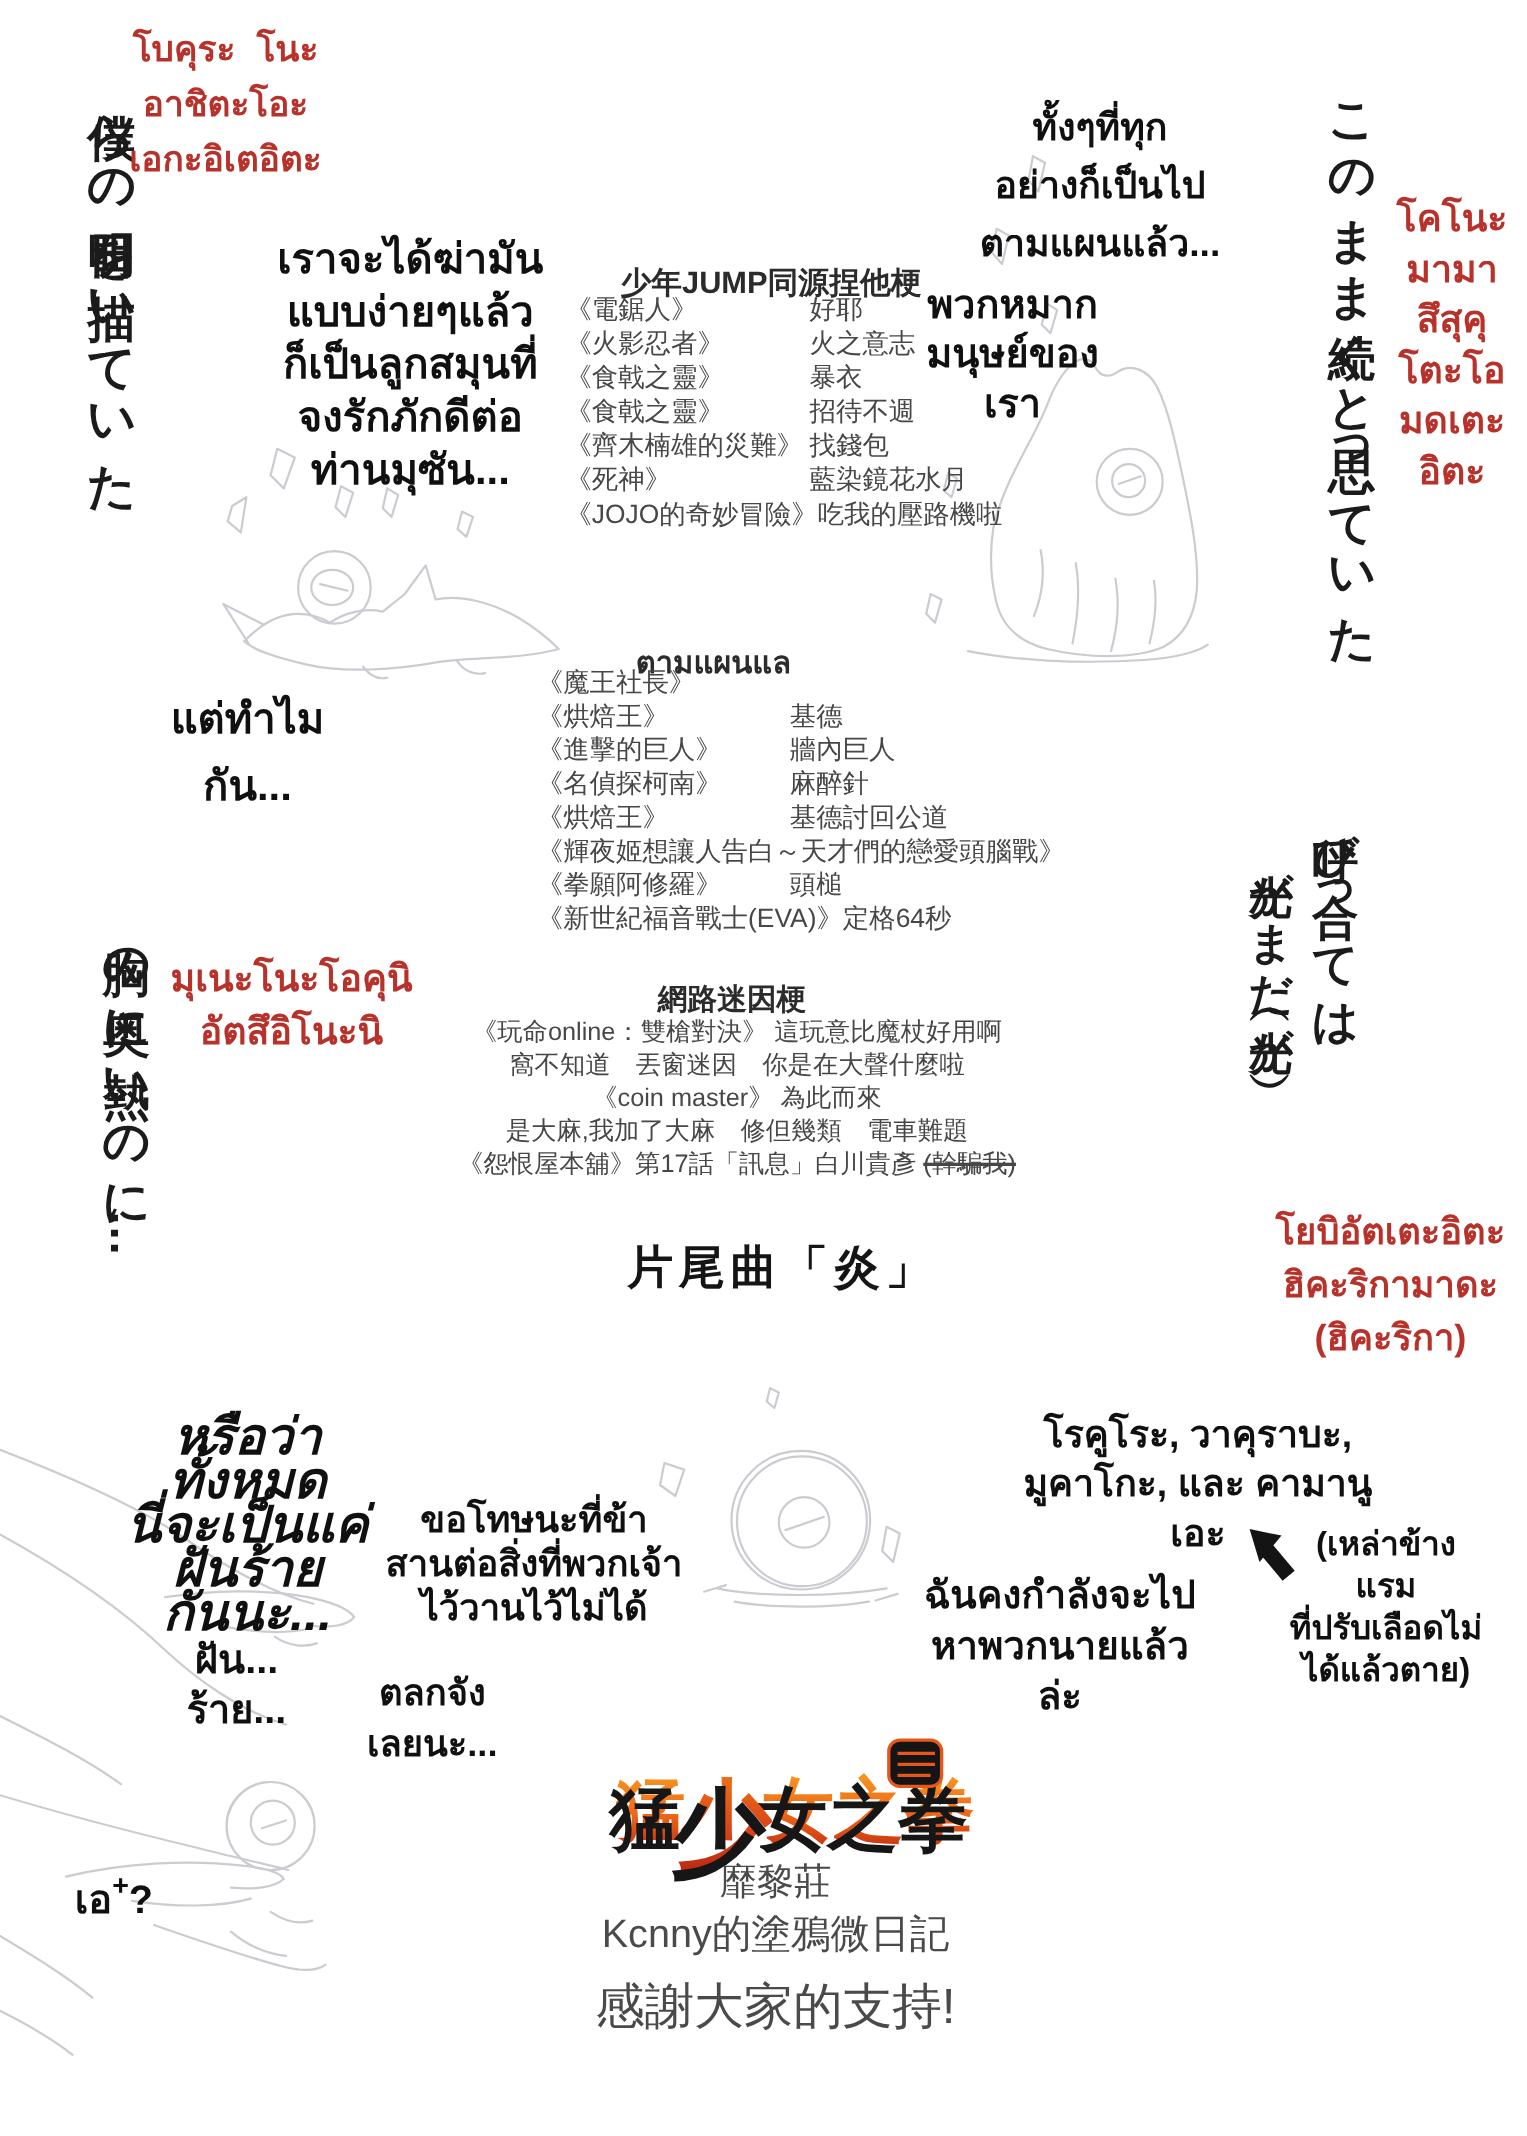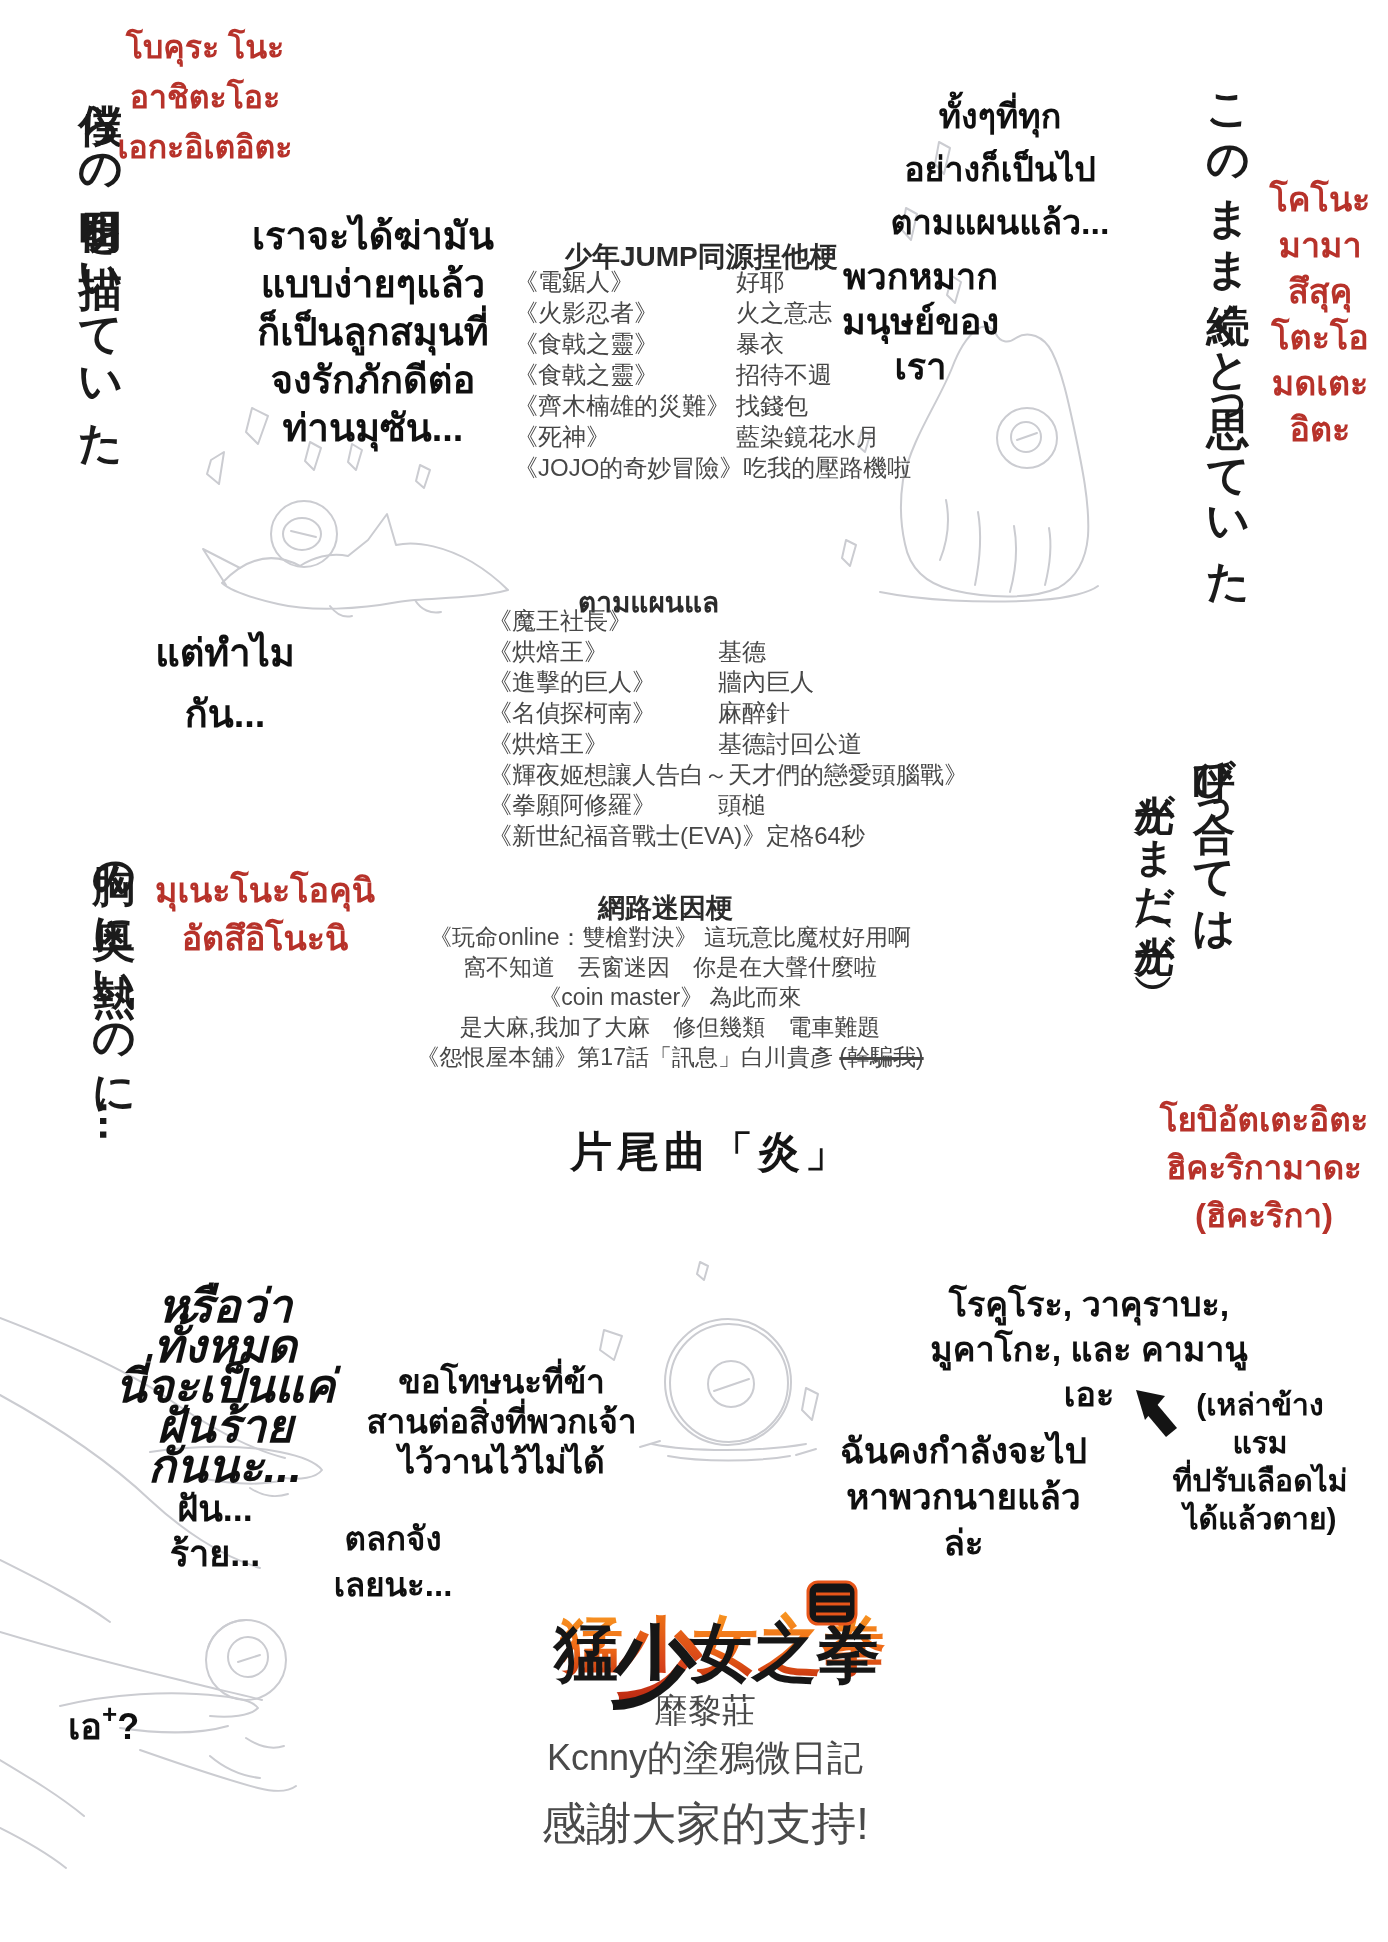--- a/index.html
+++ b/index.html
@@ -109,21 +109,21 @@
       <path d="M1136,1390 L1165,1396 L1145,1420 Z"></path>
     </g>
   </svg>
 
   <div class="vtext" style="left:72px; top:70px; font-size:44px; letter-spacing:2px;">僕らの明日を描いていた</div>
   <div class="vtext" style="left:1200px; top:66px; font-size:43px; letter-spacing:2px;">このまま続くと思っていた</div>
   <div class="vtext" style="left:1186px; top:727px; font-size:42px; letter-spacing:2px;">呼び合っては</div>
   <div class="vtext" style="left:1128px; top:763px; font-size:40px; letter-spacing:1px;">光がまだ（光が）</div>
   <div class="vtext" style="left:86px; top:830px; font-size:43px; letter-spacing:3px;">胸の奥に熱いのに…</div>
 
-  <div class="thai red" style="left:105px; top:22px; width:200px; font-size:32px; line-height:50px;">
+  <div class="thai red" style="left:105px; top:22px; width:200px; font-size:32px; line-height:50px;font-family:Liberation Mono, monospace;">
     <div>โบคุระ โนะ</div>
     <div>อาชิตะโอะ</div>
     <div>เอกะอิเตอิตะ</div>
   </div>
   <div class="thai red" style="left:1255px; top:176px; width:130px; font-size:34px; line-height:46px;">
     <div>โคโนะ</div>
     <div>มามา</div>
     <div>สึสุคุ</div>
     <div>โตะโอ</div>
     <div>มดเตะ</div>
@@ -155,21 +155,21 @@
     <div>พวกหมาก</div>
     <div>มนุษย์ของ</div>
     <div>เรา</div>
   </div>
   <div class="thai" style="left:120px; top:622px; width:210px; font-size:38px;">แต่ทำไมกัน...</div>
   <div class="thai" style="left:100px; top:1286px; width:250px; font-size:46px; line-height:40px;font-style:italic;">
     <div>หรือว่า ทั้งหมด</div>
     <div>นี่จะเป็นแค่ฝันร้าย</div>
     <div>กันนะ...</div>
   </div>
-  <div class="thai" style="left:364px; top:1362px; width:275px; font-size:33px; line-height:40px;">
+  <div class="thai" style="left:348px; top:1362px; width:275px; font-size:33px; line-height:40px;">
     <div>ขอโทษนะที่ข้า</div>
     <div>สานต่อสิ่งที่พวกเจ้า</div>
     <div>ไว้วานไว้ไม่ได้</div>
   </div>
   <div class="thai" style="left:928px; top:1282px; width:322px; font-size:34px; line-height:45px;">
     <div>โรคูโระ, วาคุราบะ,</div>
     <div>มูคาโกะ, และ คามานูเอะ</div>
   </div>
   <div class="thai" style="left:836px; top:1428px; width:255px; font-size:35px; line-height:46px;">
     <div>ฉันคงกำลังจะไป</div>

